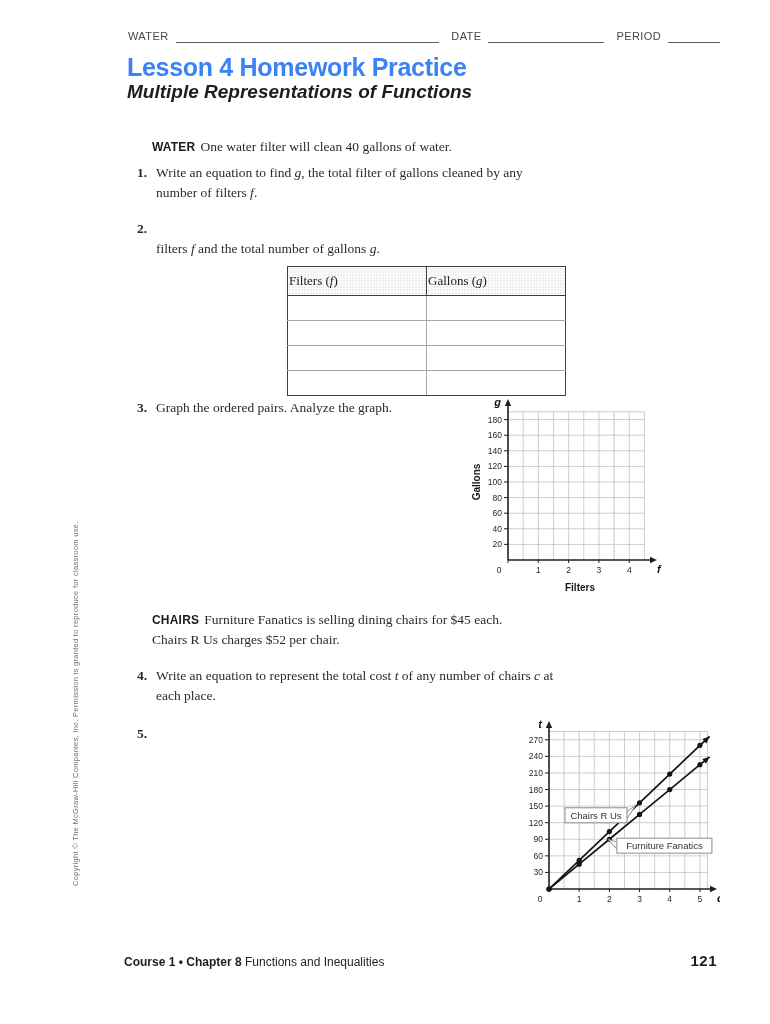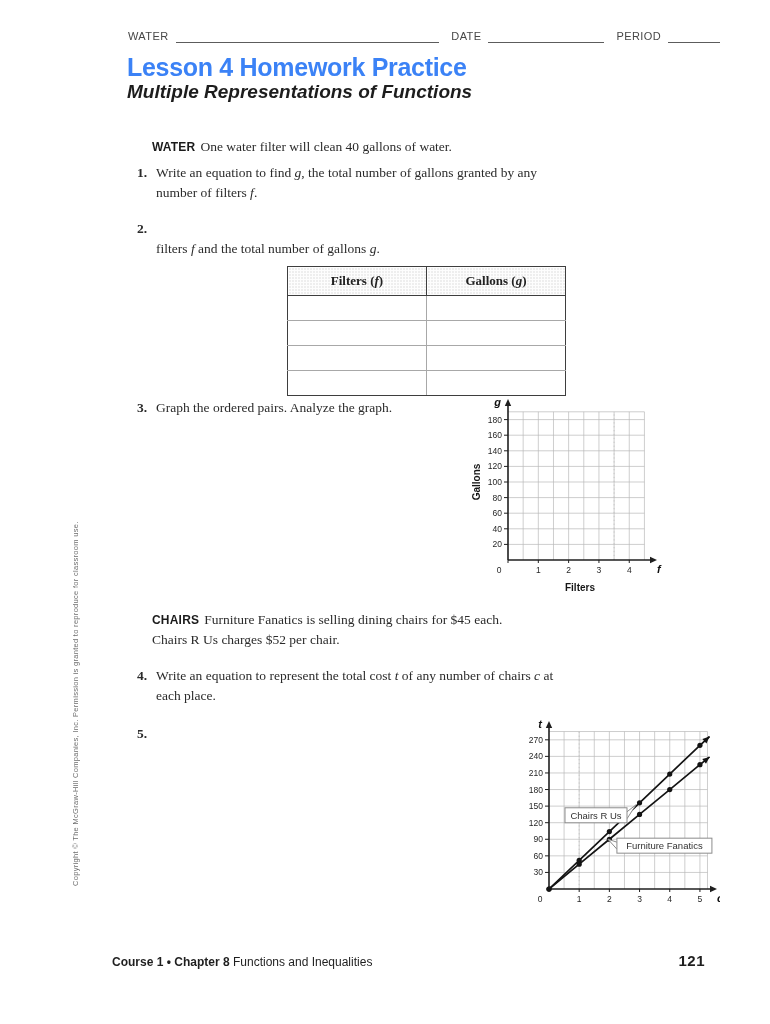--- a/index.html
+++ b/index.html
@@ -38,39 +38,39 @@
   .question { position:absolute; display:flex; font-size:13.5px; line-height:19.5px; color:#2b2b2b; }
   .qnum { font-weight:700; flex:none; width:19px; }
 
   
   .func-table {
     position:absolute; left:287px; top:266px; width:279px;
     border-collapse:collapse; table-layout:fixed;
     font-size:13px; color:#222;
   }
   .func-table th {
-    height:26px; font-weight:700; text-align:center; vertical-align:middle;
+    height:26px; font-weight:400; text-align:left; vertical-align:middle;
     border:1px solid #3e3e3e;
     background-color:#fdfdfd;
     background-image:radial-gradient(circle, #bfbfbf 0.7px, rgba(255,255,255,0) 0.9px);
     background-size:3px 3px;
   }
   .func-table td {
     height:22px; border:1px solid #a8a8a8;
   }
   .func-table { border:1px solid #3e3e3e; }
   .func-table td { border-left:1px solid #5a5a5a; }
   .func-table td:first-child { border-left:1px solid #3e3e3e; }
   .func-table tr td:last-child { border-right:1px solid #3e3e3e; }
   .func-table tr:last-child td { border-bottom:1px solid #3e3e3e; }
 
   .chart-box { position:absolute; }
 
   .footer {
-    position:absolute; left:112px; top:952px; width:593px;
+    position:absolute; left:124px; top:952px; width:593px;
     display:flex; justify-content:space-between; align-items:baseline;
     font-family:"Liberation Sans", sans-serif; font-size:12px; color:#1f1f1f;
   }
   .footer .bold { font-weight:700; }
   .page-num { font-weight:700; font-size:15px; letter-spacing:0.5px; }
 
   .copyright {
     position:absolute; left:71px; top:886px;
     transform-origin:0 0; transform:rotate(-90deg);
     white-space:nowrap;
@@ -95,21 +95,21 @@
 
   <h1 class="title">Lesson 4 Homework Practice</h1>
   <h2 class="subtitle">Multiple Representations of Functions</h2>
 
   <div class="intro" style="top:137px;">
     <span class="kw">WATER</span><span>One water filter will clean 40 gallons of water.</span>
   </div>
 
   <div class="question" style="left:137px; top:163px;">
     <span class="qnum">1.</span>
-    <span><span>Write an equation to find </span><span style="font-style: italic;">g</span><span>, the total number of gallons granted by any</span><br><span>number of filters </span><span style="font-style: italic;">f</span><span>.</span></span>
+    <span><span>Write an equation to find </span><span style="font-style: italic;">g</span><span>, the total filter of gallons cleaned by any</span><br><span>number of filters </span><span style="font-style: italic;">f</span><span>.</span></span>
   </div>
 
   <div class="question" style="left:137px; top:219px;">
     <span class="qnum">2.</span>
     <span><br><span>filters </span><span style="font-style: italic;">f</span><span> and the total number of gallons </span><span style="font-style: italic;">g</span><span>.</span></span>
   </div>
 
   <table class="func-table">
     <thead>
       <tr>

